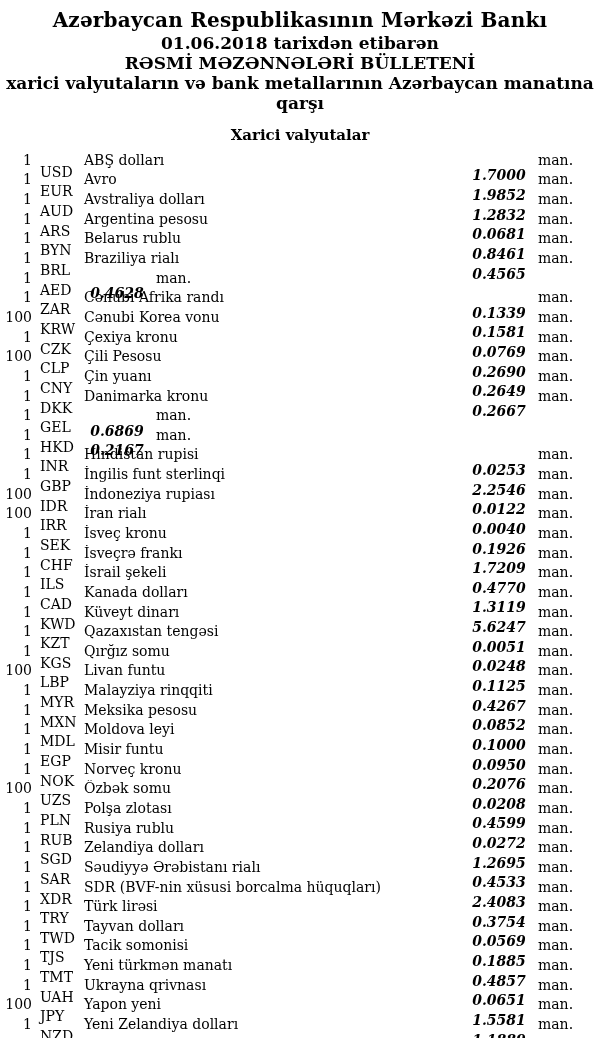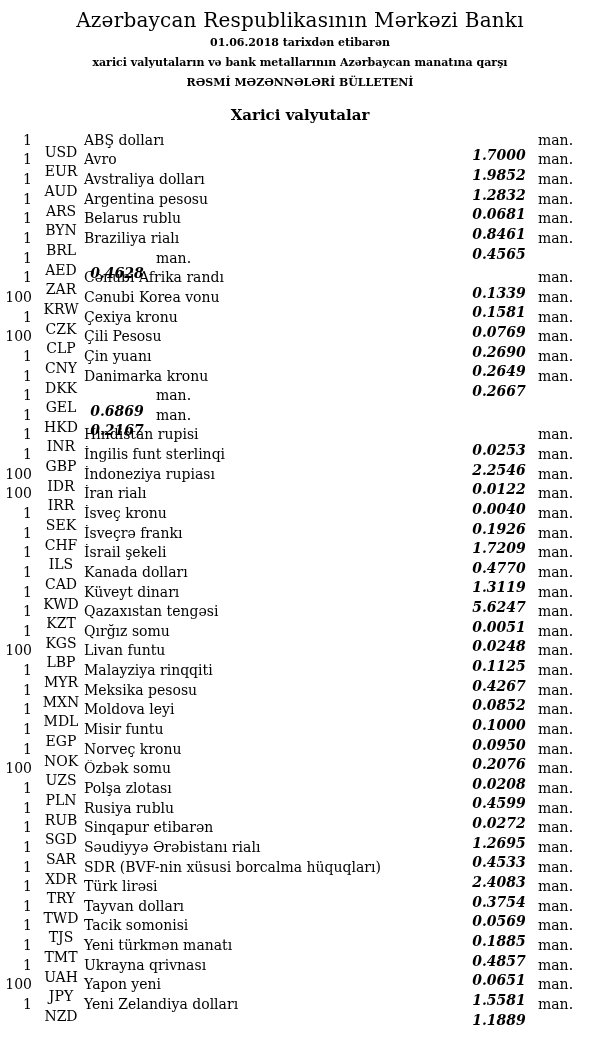--- a/index.html
+++ b/index.html
@@ -15,29 +15,29 @@
     overflow: hidden;
   }
   .page {
     width: 600px;
     height: 1038px;
     box-sizing: border-box;
   }
   .title {
     padding-top: 7px;
     text-align: center;
-    font-weight: 400;
+    font-weight: 700;
     font-size: 20px;
     line-height: 26px;
     letter-spacing: 0.2px;
   }
   .hline {
     text-align: center;
     font-weight: 700;
-    font-size: 11px;
+    font-size: 17px;
     line-height: 20px;
   }
   .section {
     margin-top: 12px;
     text-align: center;
     font-weight: 700;
     font-size: 15px;
     line-height: 20px;
   }
   .table {
@@ -51,21 +51,20 @@
     white-space: nowrap;
   }
   .qty {
     width: 40px;
     box-sizing: border-box;
     padding-right: 8px;
     text-align: right;
   }
   .code {
     width: 42px;
-    text-align: center;
     margin-top: 24px;
   }
   .cname {
     flex: 1;
     padding-left: 2px;
     overflow: hidden;
   }
   .rate {
     width: 70px;
     text-align: center;
@@ -79,22 +78,22 @@
     padding-left: 4px;
     text-align: left;
   }
 </style>
 </head>
 <body>
 
 <div class="page">
   <div class="title">Azərbaycan Respublikasının Mərkəzi Bankı</div>
   <div class="hline">01.06.2018 tarixdən etibarən</div>
+  <div class="hline">RƏSMİ MƏZƏNNƏLƏRİ BÜLLETENİ</div>
   <div class="hline">xarici valyutaların və bank metallarının Azərbaycan manatına qarşı</div>
-  <div class="hline">RƏSMİ MƏZƏNNƏLƏRİ BÜLLETENİ</div>
 
   <div class="section">Xarici valyutalar</div>
 
   <div class="table">
 
       <div class="row">
         <span class="qty">1</span>
         <span class="code">USD</span>
         <span class="cname">ABŞ dolları</span>
         <span class="rate">1.7000</span>
@@ -366,21 +365,21 @@
         <span class="qty">1</span>
         <span class="code">RUB</span>
         <span class="cname">Rusiya rublu</span>
         <span class="rate">0.0272</span>
         <span class="unit">man.</span>
       </div>
 
       <div class="row">
         <span class="qty">1</span>
         <span class="code">SGD</span>
-        <span class="cname">Sinqapur etibarən</span>
+        <span class="cname">Zelandiya dolları</span>
         <span class="rate">1.2695</span>
         <span class="unit">man.</span>
       </div>
 
       <div class="row">
         <span class="qty">1</span>
         <span class="code">SAR</span>
         <span class="cname">Səudiyyə Ərəbistanı rialı</span>
         <span class="rate">0.4533</span>
         <span class="unit">man.</span>

